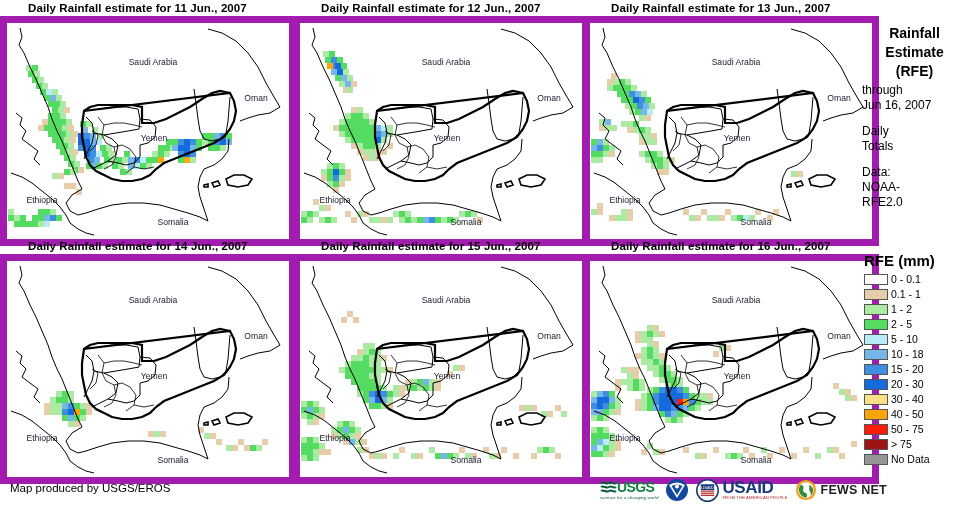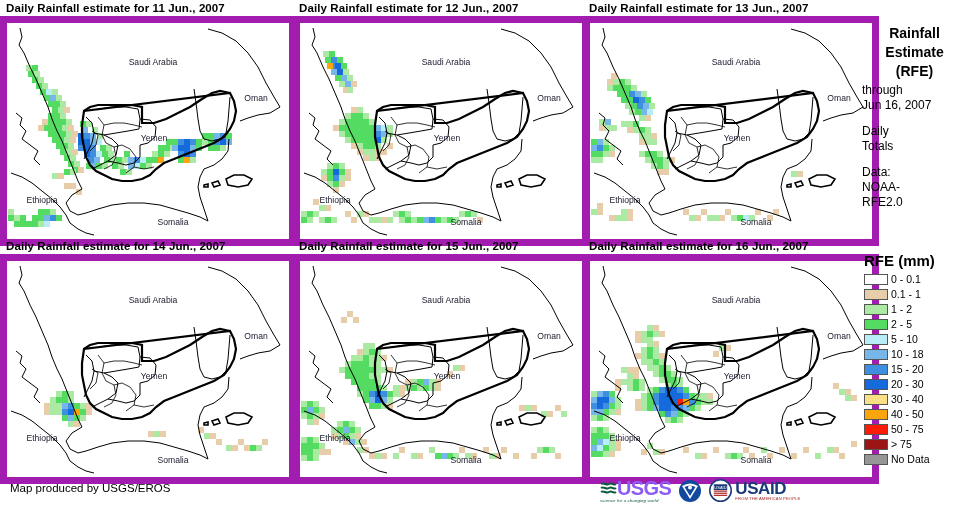--- a/index.html
+++ b/index.html
@@ -13,21 +13,21 @@
   }
   #root{position:relative;width:967px;height:511px;}
 
   
   .maps{position:absolute;left:0;top:0;width:860px;height:475px;}
   .panel{position:absolute;}
   .panel-title{
     font-size:11.5px;font-weight:bold;color:#000;
     letter-spacing:0.1px;
     white-space:nowrap;
-    padding-left:6px;
+    padding-left:28px;
     height:16px;line-height:16px;
   }
   .map-frame{
     position:relative;
     border:7px solid #a21caf;
     background:#ffffff;
     overflow:hidden;
   }
   .map-svg{display:block;}
 
@@ -72,21 +72,21 @@
     position:absolute;left:10px;top:482px;
     font-size:11.5px;color:#000;white-space:nowrap;
   }
   .logos{
     position:absolute;left:600px;top:478px;
     display:flex;align-items:center;gap:7px;
   }
   .logo-usgs{display:flex;flex-direction:column;align-items:flex-start;line-height:1;}
   .logo-usgs-top{display:flex;align-items:center;}
   .usgs-wordmark{
-    font-size:20px;font-weight:bold;color:#8b5cf6;letter-spacing:-0.6px;
+    font-size:14px;font-weight:bold;color:#15803d;letter-spacing:-0.6px;
     font-family:"Liberation Sans", sans-serif;
   }
   .usgs-tag{
     font-size:4.4px;color:#0a5a3c;font-style:italic;margin-top:1px;letter-spacing:0.1px;
   }
   .logo-usaid-word{
     font-size:17px;font-weight:bold;color:#1a3a7a;letter-spacing:-0.4px;
   }
   .logo-usaid-tag{
     font-size:4.2px;color:#b02a2a;letter-spacing:0.1px;margin-top:0px;
@@ -1271,16 +1271,25 @@
         <rect x="5" y="14.2" width="14" height="1.3" fill="#b02a2a"></rect>
         <rect x="5" y="16.4" width="14" height="1.3" fill="#b02a2a"></rect>
         <text x="12" y="10.3" font-size="4.2" fill="#ffffff" text-anchor="middle" font-family="Liberation Sans, sans-serif">USAID</text>
       </svg>
       <div style="display:flex;flex-direction:column;line-height:1;">
         <span class="logo-usaid-word">USAID</span>
         <span class="logo-usaid-tag">FROM THE AMERICAN PEOPLE</span>
       </div>
     </div>
 
+    <div style="display:flex;align-items:center;gap:4px;">
+      <svg width="22" height="22" viewBox="0 0 24 24">
+        <circle cx="12" cy="12" r="11" fill="#f0a019"></circle>
+        <circle cx="12" cy="12" r="8.4" fill="#ffffff"></circle>
+        <path d="M7 6 Q10 8 9 11 Q8 14 11 15 Q14 16 13 19 L12 20.3 Q5 19 4.2 12 Q4 8 7 6 Z" fill="#2f8f3e"></path>
+        <path d="M15 6.2 Q19.5 8 19.8 12.4 Q20 16 17 18.5 Q17.5 14 15.5 12.5 Q16.5 9 15 6.2 Z" fill="#2f8f3e"></path>
+      </svg>
+      <span class="fews-word">FEWS NET</span>
+    </div>
 
   </div>
 
 </div>
 
 </body></html>

